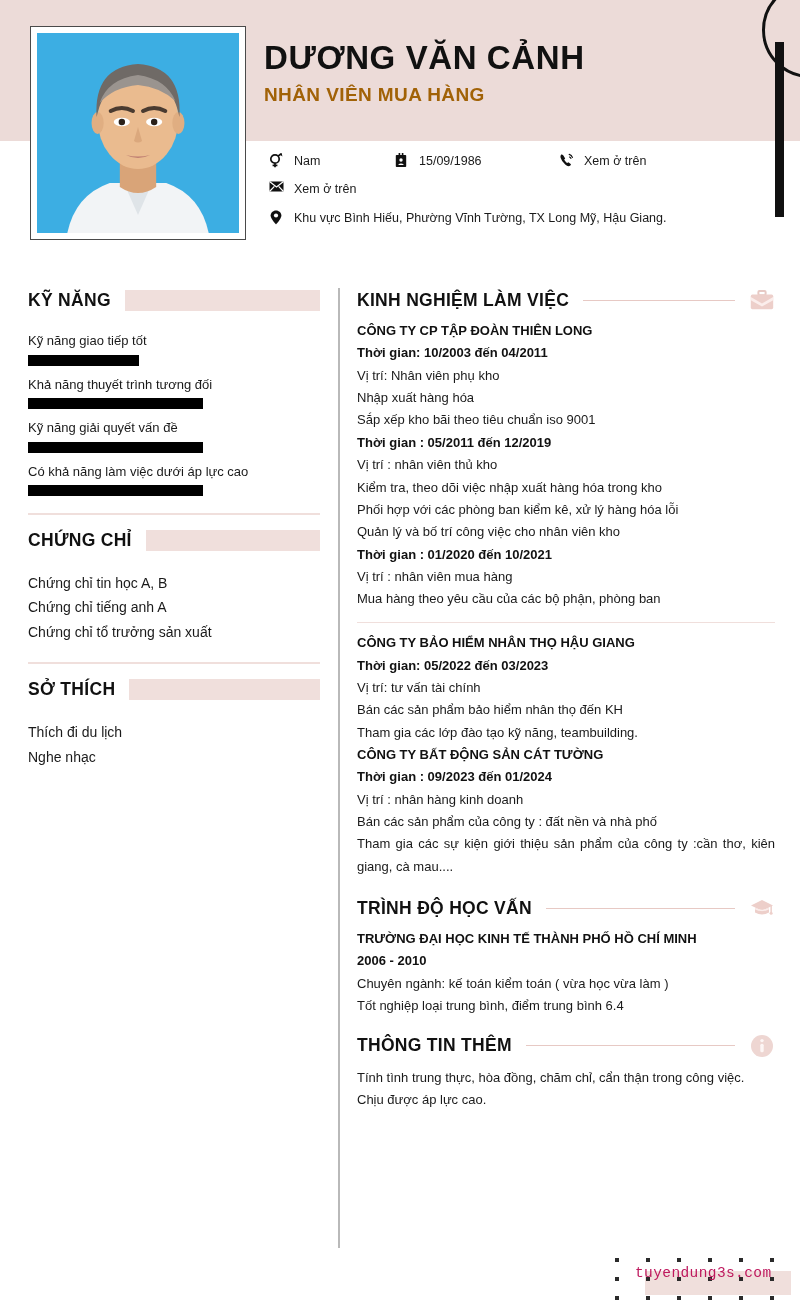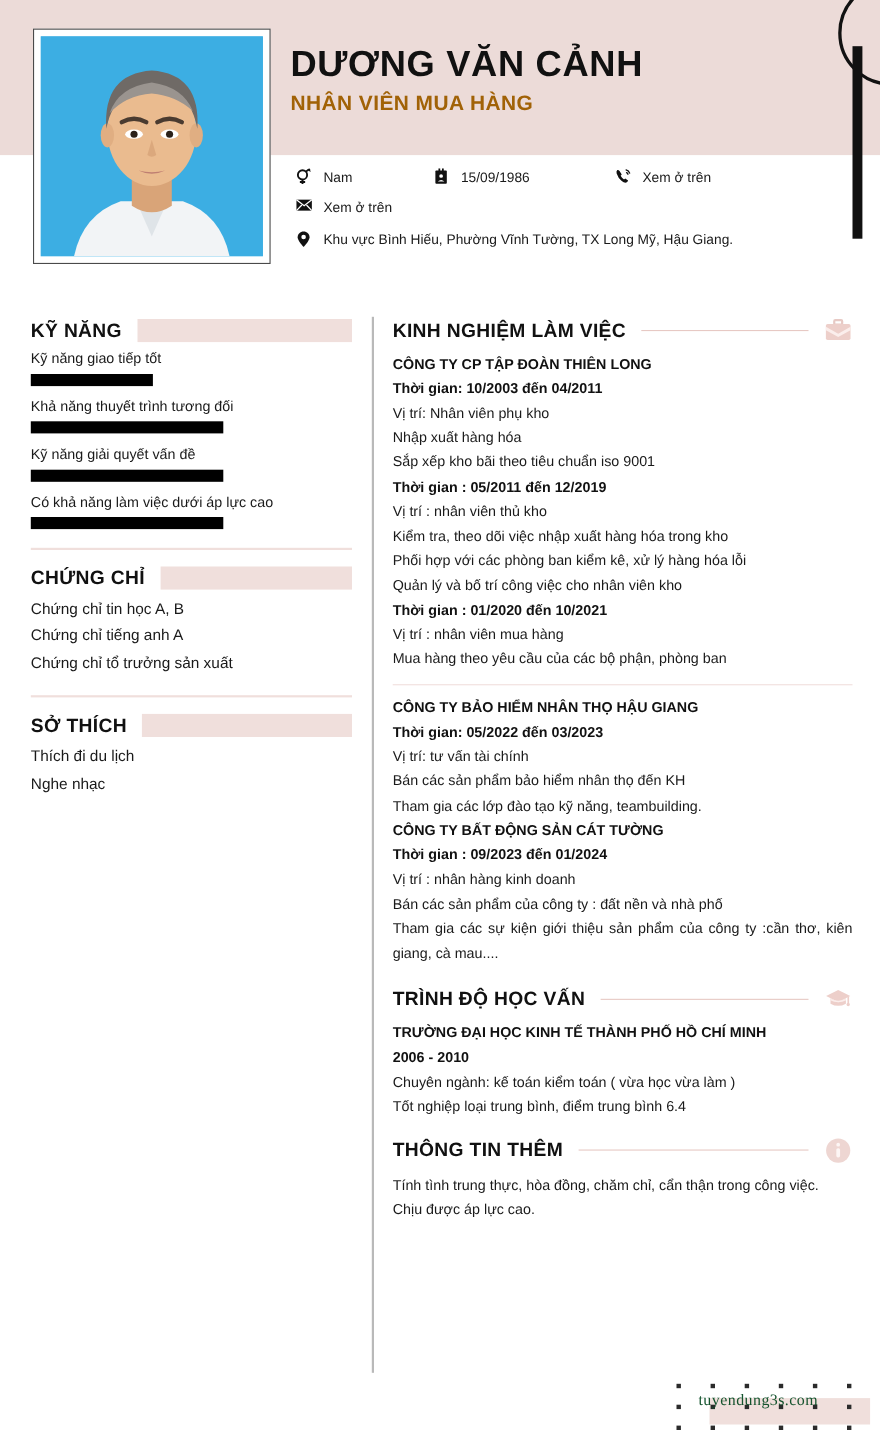--- a/index.html
+++ b/index.html
@@ -58,21 +58,21 @@
 
   
   .col-divider {
     position: absolute; left: 338px; top: 288px; width: 1.5px; height: 960px;
     background: #b9b9b9;
   }
   .left-col { position: absolute; left: 28px; top: 290px; width: 292px; }
   .right-col { position: absolute; left: 357px; top: 290px; width: 418px; }
 
   
-  .sec-head-left { display: flex; align-items: center; margin-bottom: 5px; }
+  .sec-head-left { display: flex; align-items: center; margin-bottom: 20px; }
   .sec-head-left .t {
     font-size: 17.5px; font-weight: 700; letter-spacing: 0.3px;
     color: #111; white-space: nowrap;
   }
   .sec-head-left .bar { flex: 1; height: 21px; background: #f0dfdc; margin-left: 14px; }
 
   .skill { margin-bottom: 9px; }
   .skill .nm { font-size: 13px; color: #1a1a1a; line-height: 1.5; }
   .skill .track { height: 11px; margin-top: 4px; }
   .skill .fill { height: 11px; background: #000; }
@@ -96,22 +96,22 @@
   .sec-gap { height: 20px; }
   .sec-gap-sm { height: 16px; }
 
   
   .footer-deco { position: absolute; left: 583px; top: 1243px; width: 200px; height: 52px; }
   .dot-grid { position:absolute; left:0; top:0; }
   .dot { position: absolute; width: 3.5px; height: 3.5px; background: #2b2b2b; }
   .pink-tab { position: absolute; left: 62px; top: 28px; width: 146px; height: 24px; background: #f0dfdc; }
   .wm-text {
     position: absolute; left: 52px; top: 22px;
-    font-family: Liberation Serif, serif;
-    font-size: 14.5px; color: #14532d; letter-spacing: 0.4px; white-space: nowrap; text-align: right;
+    font-family: Liberation Mono, monospace;
+    font-size: 14.5px; color: #be185d; letter-spacing: 0.4px; white-space: nowrap; text-align: right;
   }
 </style>
 </head>
 <body>
 
 <div class="page">
 
   <div class="header-band"></div>
   <div class="deco-circle"></div>
   <div class="deco-bar"></div>

